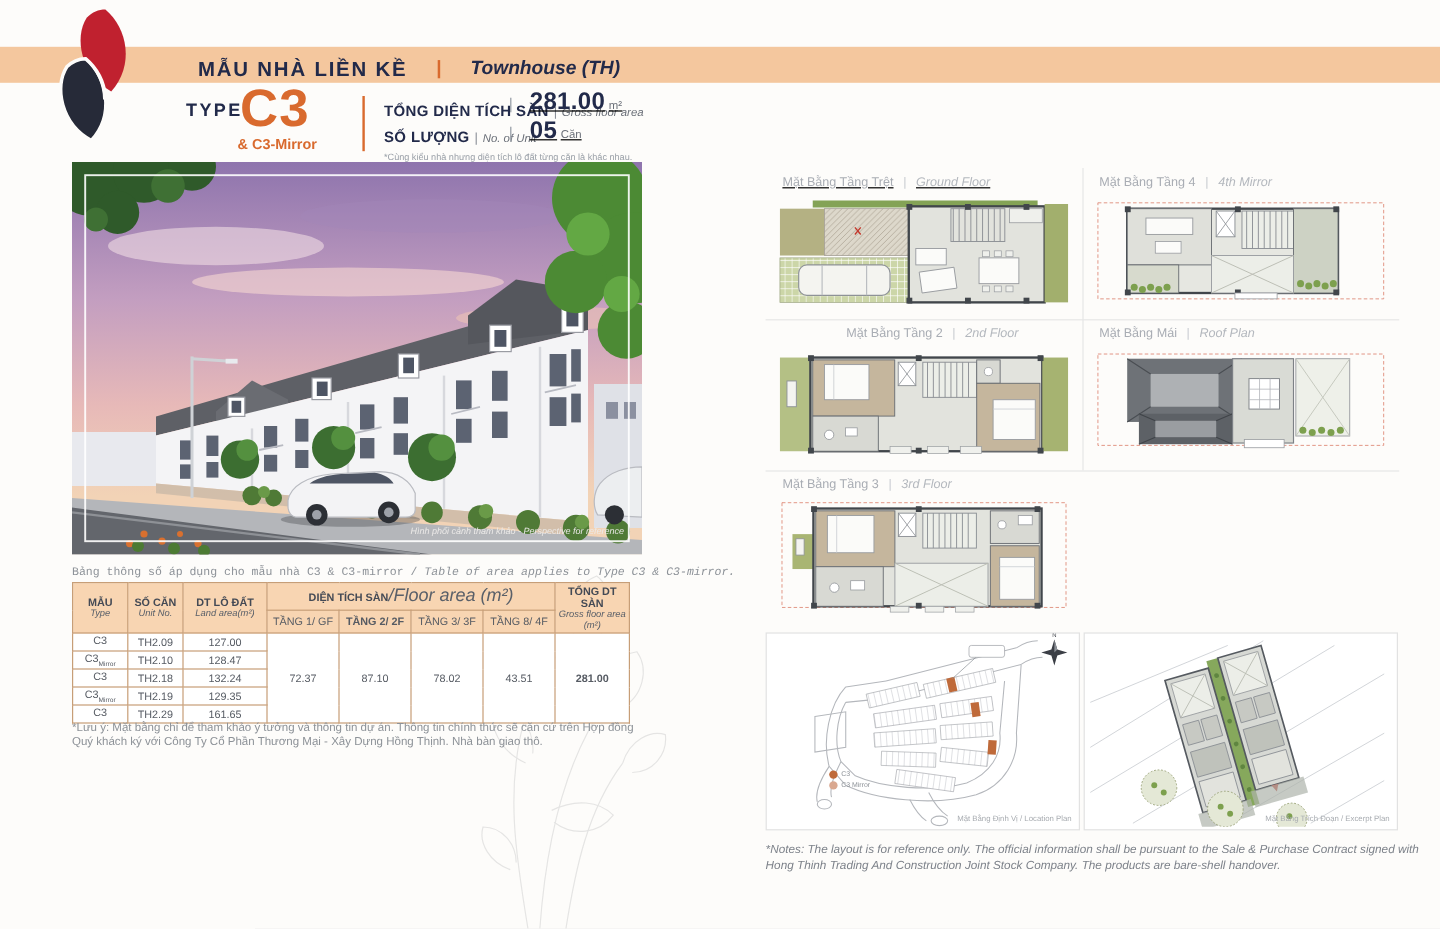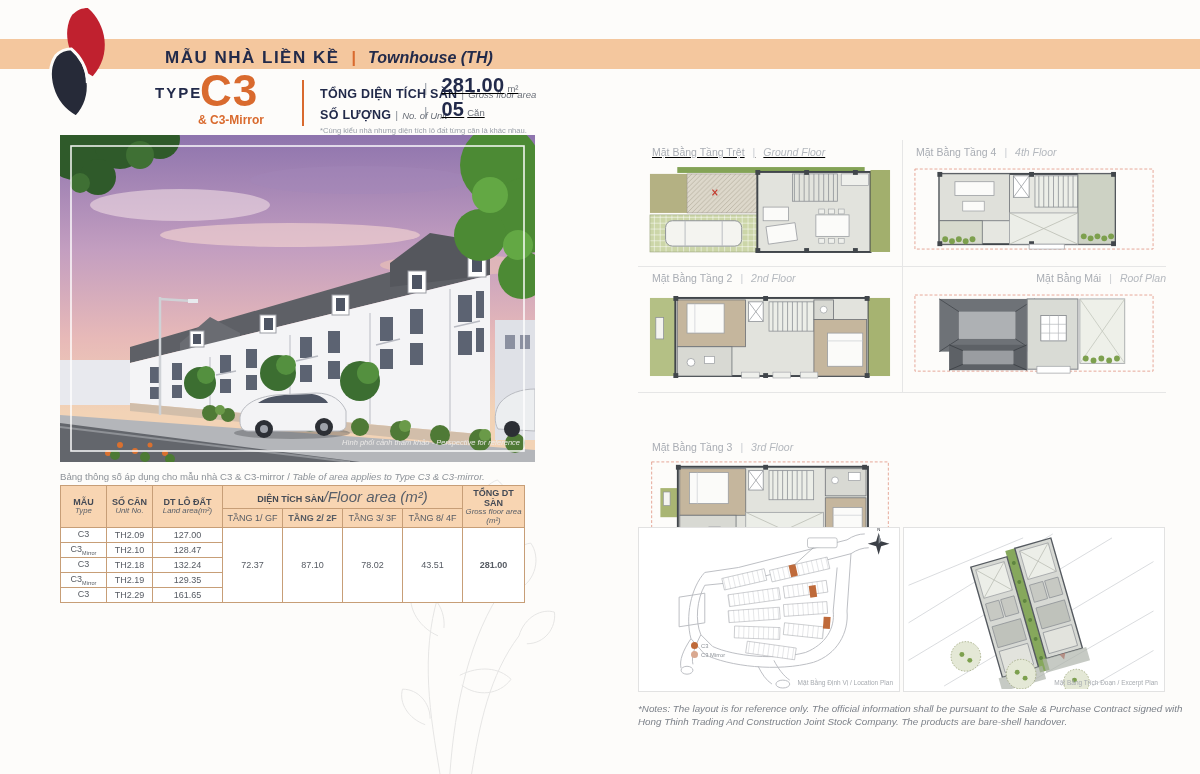--- a/index.html
+++ b/index.html
@@ -1,21 +1,21 @@
 <!DOCTYPE html>
 <html><head>
 <meta charset="utf-8">
 <style>
   html,body{margin:0;padding:0;background:#e9e9e9;}
   .page{position:relative;width:1200px;height:774px;margin:0 auto;background:#fdfcfa;
         font-family:"Liberation Sans", sans-serif;overflow:hidden;}
   .abs{position:absolute;}
   
   .band{left:0;top:39px;width:1200px;height:30px;background:#f4c79e;}
-  .band-title{left:165px;top:39px;height:38px;display:flex;align-items:center;gap:12px;}
+  .band-title{left:165px;top:39px;height:38px;display:flex;align-items:center;gap:24px;}
   .band-vi{font-size:17px;font-weight:bold;letter-spacing:1.5px;color:#222a4a;}
   .band-sep{color:#d96a2e;font-size:16px;font-weight:bold;}
   .band-en{font-size:16px;font-style:italic;color:#222a4a;font-weight:600;}
   
   .type-label{left:155px;top:84px;font-size:15px;letter-spacing:2px;color:#222a4a;font-weight:600;}
   .type-code{left:200px;top:66px;font-size:44px;font-weight:bold;color:#d96a2e;letter-spacing:1px;}
   .type-sub{left:198px;top:113px;font-size:12px;font-weight:bold;color:#d96a2e;}
   .type-divider{left:302px;top:80px;width:2px;height:46px;background:#d96a2e;}
   .spec-lines{left:320px;top:84px;width:230px;}
   .spec-line{white-space:nowrap;margin-bottom:3px;}
@@ -25,21 +25,21 @@
   .spec-note{font-size:7.6px;color:#9aa0a8;line-height:1.25;margin-top:2px;}
   .spec-note .en{font-style:italic;}
   .value-lines{left:424px;top:75px;}
   .val-line{white-space:nowrap;line-height:21px;text-decoration:underline;}
   .val-bar{color:#9aa0a8;font-size:13px;margin-right:14px;}
   .val-num{font-size:20px;font-weight:bold;color:#222a4a;letter-spacing:.3px;}
   .val-unit{font-size:9.5px;color:#6a6f78;margin-left:3px;}
   
   .photo{left:60px;top:135px;width:475px;height:327px;}
   
-  .tbl-caption{left:60px;top:471px;font-size:9.6px;color:#8d9298;}
+  .tbl-caption{left:60px;top:471px;font-size:9.6px;color:#8d9298;font-family:Liberation Mono, monospace;}
   .tbl-caption .en{font-style:italic;}
   table.spec{left:60px;top:485px;border-collapse:collapse;table-layout:fixed;width:464px;}
   table.spec td,table.spec th{border:1px solid #c79e77;padding:0;text-align:center;vertical-align:middle;}
   table.spec thead th{background:#f8d5b2;}
   .h-vi{font-size:9px;font-weight:bold;color:#444a55;display:block;line-height:1.15;}
   .h-en{font-size:7.8px;font-style:italic;font-weight:normal;color:#5a6069;display:block;line-height:1.1;}
   .hrow1 th{height:22px;}
   .hrow2 th{height:18px;}
   tbody.rows td{height:14px;background:#fff;font-size:9px;color:#565b63;}
   td.merged{background:#fdf3e8;font-size:10px;color:#565b63;}
@@ -365,20 +365,21 @@
         <td>129.35</td>
       </tr>
       <tr>
         <td><span>C3</span><span class="type-mir"></span></td>
         <td class="unit-no">TH2.29</td>
         <td>161.65</td>
       </tr>
     </tbody>
   </table>
 
+  <div class="abs tbl-note">*Lưu ý: Mặt bằng chỉ để tham khảo ý tưởng và thông tin dự án. Thông tin chính thức sẽ căn cứ trên Hợp đồng Quý khách ký với Công Ty Cổ Phần Thương Mại - Xây Dựng Hồng Thịnh. Nhà bàn giao thô.</div>
 
   <div class="abs vline"></div>
   <div class="abs hline1"></div>
   <div class="abs hline2"></div>
 
   <div class="abs plan-cell" style="left:638px;top:146px;text-decoration:underline;">
     <div class="plan-label">
       <span class="vi">Mặt Bằng Tầng Trệt</span><span class="sep">|</span><span class="en">Ground Floor</span>
     </div>
     <svg class="plan-art" viewBox="0 0 250 95" width="244" height="93">
@@ -424,21 +425,21 @@
           <rect x="210" y="6" width="5" height="5"></rect>
         <rect x="110" y="86" width="5" height="5"></rect>
           <rect x="160" y="86" width="5" height="5"></rect>
           <rect x="210" y="86" width="5" height="5"></rect>
       </g>
     </svg>
   </div>
 
   <div class="abs plan-cell" style="left:902px;top:146px;">
     <div class="plan-label">
-      <span class="vi">Mặt Bằng Tầng 4</span><span class="sep">|</span><span class="en">4th Floor</span>
+      <span class="vi">Mặt Bằng Tầng 4</span><span class="sep">|</span><span class="en">4th Mirror</span>
     </div>
     <svg class="plan-art" viewBox="0 0 250 95" width="244" height="93">
       <rect x="3" y="5" width="244" height="82" fill="none" stroke="#e0907e" stroke-width="0.8" stroke-dasharray="3,2"></rect>
       <rect x="28" y="10" width="180" height="72" fill="#e6e7e1" stroke="#41464b" stroke-width="2"></rect>
       <rect x="28" y="10" width="72" height="48" fill="#dfe0da" stroke="#6a6e73" stroke-width="0.8"></rect>
       <rect x="44" y="18" width="40" height="14" fill="#fbfbf9" stroke="#9a9da1" stroke-width="0.8"></rect>
       <rect x="52" y="38" width="22" height="10" fill="#fbfbf9" stroke="#9a9da1" stroke-width="0.7"></rect>
       <rect x="104" y="12" width="16" height="22" fill="#fff" stroke="#8b8f94" stroke-width="0.8"></rect>
       <path d="M104,12 L120,34 M120,12 L104,34" stroke="#8b8f94" stroke-width="0.7"></path>
       <g stroke="#8b8f94" stroke-width="0.8">
@@ -468,21 +469,21 @@
           <rect x="120" y="8" width="5" height="5"></rect>
           <rect x="204" y="8" width="5" height="5"></rect>
         <rect x="26" y="79" width="5" height="5"></rect>
           <rect x="120" y="79" width="5" height="5"></rect>
           <rect x="204" y="79" width="5" height="5"></rect>
       </g>
       <rect x="120" y="82" width="36" height="5" fill="#fff" stroke="#9a9da1" stroke-width="0.7"></rect>
     </svg>
   </div>
 
-  <div class="abs plan-cell" style="left:638px;top:272px;">
+  <div class="abs plan-cell" style="left:638px;top:272px;text-align:center;">
     <div class="plan-label">
       <span class="vi">Mặt Bằng Tầng 2</span><span class="sep">|</span><span class="en">2nd Floor</span>
     </div>
     <svg class="plan-art" viewBox="0 0 250 95" width="244" height="93">
       <rect x="2" y="8" width="26" height="80" fill="#b4c085"></rect>
       <rect x="8" y="28" width="8" height="22" fill="#f4f4f0" stroke="#8e9297" stroke-width="0.8"></rect>
       <rect x="28" y="8" width="198" height="80" fill="#e2e3dd" stroke="#41464b" stroke-width="2"></rect>
       <rect x="30" y="10" width="70" height="48" fill="#c5b69d" stroke="#6a6e73" stroke-width="0.8"></rect>
       <rect x="40" y="14" width="38" height="30" fill="#fbfbf9" stroke="#9a9da1" stroke-width="0.8"></rect>
       <line x1="48" y1="14" x2="48" y2="44" stroke="#c9ccd1" stroke-width="0.7"></line>
@@ -510,21 +511,21 @@
         <rect x="26" y="6" width="5" height="5"></rect>
           <rect x="118" y="6" width="5" height="5"></rect>
           <rect x="222" y="6" width="5" height="5"></rect>
         <rect x="26" y="85" width="5" height="5"></rect>
           <rect x="118" y="85" width="5" height="5"></rect>
           <rect x="222" y="85" width="5" height="5"></rect>
       </g>
     </svg>
   </div>
 
-  <div class="abs plan-cell" style="left:902px;top:272px;text-align:right;">
+  <div class="abs plan-cell" style="left:902px;top:272px;">
     <div class="plan-label">
       <span class="vi">Mặt Bằng Mái</span><span class="sep">|</span><span class="en">Roof Plan</span>
     </div>
     <svg class="plan-art" viewBox="0 0 250 95" width="244" height="93">
       <rect x="3" y="5" width="244" height="78" fill="none" stroke="#e0907e" stroke-width="0.8" stroke-dasharray="3,2"></rect>
       <rect x="28" y="9" width="98" height="54" fill="#6e7277"></rect>
       <rect x="48" y="22" width="58" height="28" fill="#aeb1b4"></rect>
       <path d="M28,9 L48,22 M126,9 L106,22 M28,63 L48,50 M126,63 L106,50" stroke="#4a4e53" stroke-width="1"></path>
       <rect x="38" y="56" width="80" height="26" fill="#5d6166"></rect>
       <rect x="52" y="62" width="52" height="14" fill="#9a9da1"></rect>
@@ -538,21 +539,21 @@
         <circle cx="178" cy="70" r="3"></circle>
           <circle cx="186" cy="72" r="3"></circle>
           <circle cx="194" cy="70" r="3"></circle>
           <circle cx="202" cy="72" r="3"></circle>
           <circle cx="210" cy="70" r="3"></circle>
       </g>
       <rect x="128" y="78" width="34" height="7" fill="#fff" stroke="#9a9da1" stroke-width="0.7"></rect>
     </svg>
   </div>
 
-  <div class="abs plan-cell" style="left:638px;top:398px;margin-top:43px;">
+  <div class="abs plan-cell" style="left:638px;top:398px;">
     <div class="plan-label">
       <span class="vi">Mặt Bằng Tầng 3</span><span class="sep">|</span><span class="en">3rd Floor</span>
     </div>
     <svg class="plan-art" viewBox="0 0 250 100" width="244" height="97">
       <rect x="3" y="3" width="244" height="90" fill="none" stroke="#e0907e" stroke-width="0.8" stroke-dasharray="3,2"></rect>
       <rect x="12" y="30" width="18" height="30" fill="#a9b573"></rect>
       <rect x="15" y="34" width="7" height="14" fill="#f4f4f0" stroke="#8e9297" stroke-width="0.7"></rect>
       <rect x="30" y="8" width="196" height="84" fill="#e2e3dd" stroke="#41464b" stroke-width="2"></rect>
       <rect x="32" y="10" width="68" height="48" fill="#c5b69d" stroke="#6a6e73" stroke-width="0.8"></rect>
       <rect x="42" y="14" width="40" height="32" fill="#fbfbf9" stroke="#9a9da1" stroke-width="0.8"></rect>

